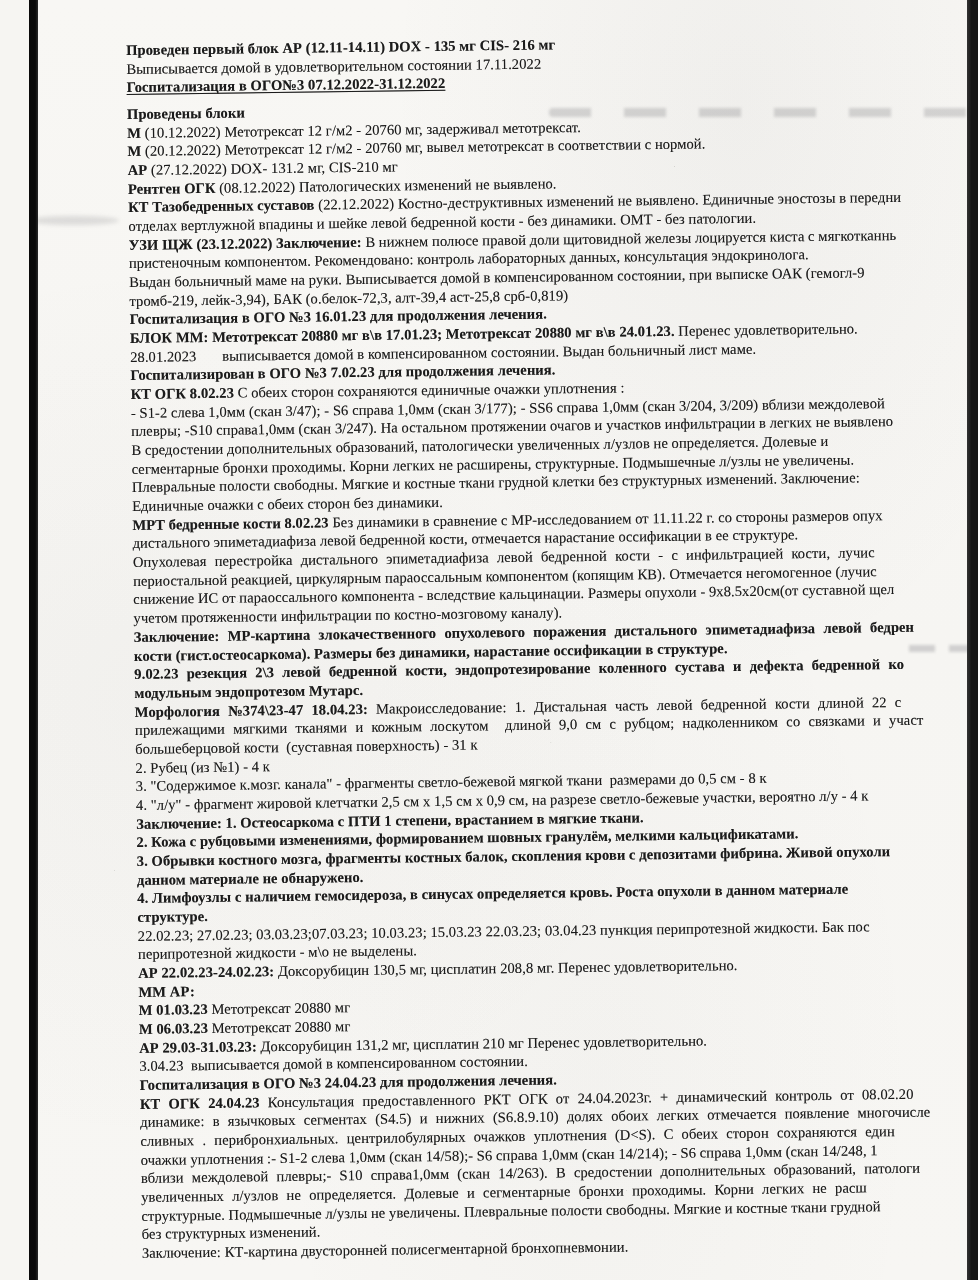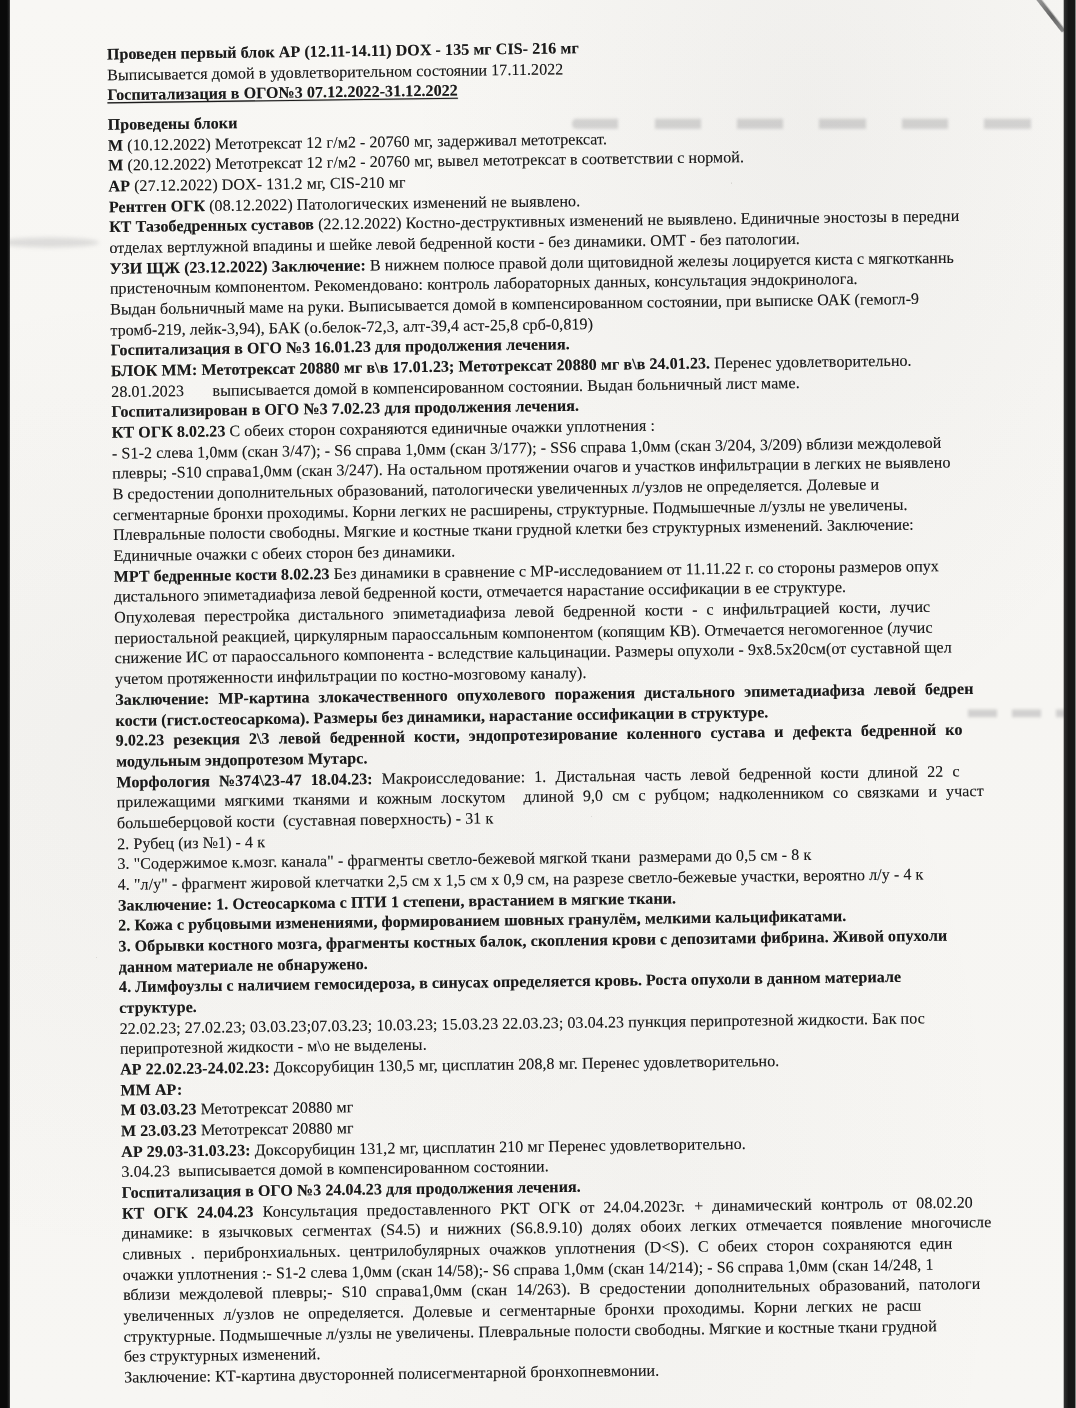--- a/index.html
+++ b/index.html
@@ -8,20 +8,21 @@
     font-family:"Liberation Serif","DejaVu Serif",serif;
     background:#f6f5f2;
   }
   .scan-page{
     position:absolute;inset:0;overflow:hidden;
     background:
       radial-gradient(ellipse at 75% 8%, rgba(90,90,95,0.05), transparent 35%),
       radial-gradient(ellipse at 15% 55%, rgba(120,120,120,0.04), transparent 45%),
       radial-gradient(ellipse at 60% 85%, rgba(120,120,120,0.03), transparent 40%),
       linear-gradient(180deg,#f8f7f4 0%,#f6f5f2 50%,#f7f6f3 100%);
+    margin-left: 29px;
   }
   .edge-left{
     position:absolute;left:0;top:0;width:9px;height:1280px;
     background:linear-gradient(90deg,#0a0a0a 70%,#2a2a2a);z-index:30;
   }
   .edge-right{
     position:absolute;right:0;top:0;width:11px;height:1280px;
     background:linear-gradient(90deg,#333 0%,#161616 40%);z-index:30;
   }
   .doc-text{
@@ -130,22 +131,22 @@
       <div class="line"><span class="b">Заключение: 1. Остеосаркома с ПТИ 1 степени, врастанием в мягкие ткани.</span></div>
       <div class="line"><span class="b">2. Кожа с рубцовыми изменениями, формированием шовных гранулём, мелкими кальцификатами.</span></div>
       <div class="line"><span class="b">3. Обрывки костного мозга, фрагменты костных балок, скопления крови с депозитами фибрина. Живой опухоли</span></div>
       <div class="line"><span class="b">данном материале не обнаружено.</span></div>
       <div class="line"><span class="b">4. Лимфоузлы с наличием гемосидероза, в синусах определяется кровь. Роста опухоли в данном материале</span></div>
       <div class="line"><span class="b">структуре.</span></div>
       <div class="line"><span>22.02.23; 27.02.23; 03.03.23;07.03.23; 10.03.23; 15.03.23 22.03.23; 03.04.23 пункция перипротезной жидкости. Бак пос</span></div>
       <div class="line"><span>перипротезной жидкости - м\о не выделены.</span></div>
       <div class="line"><span class="b">АР 22.02.23-24.02.23:</span><span> Доксорубицин 130,5 мг, цисплатин 208,8 мг. Перенес удовлетворительно.</span></div>
       <div class="line"><span class="b">ММ АР:</span></div>
-      <div class="line"><span class="b">М 03.03.23</span><span> Метотрексат 20880 мг</span></div>
-      <div class="line"><span class="b">М 23.03.23</span><span> Метотрексат 20880 мг</span></div>
+      <div class="line"><span class="b">М 01.03.23</span><span> Метотрексат 20880 мг</span></div>
+      <div class="line"><span class="b">М 06.03.23</span><span> Метотрексат 20880 мг</span></div>
       <div class="line"><span class="b">АР 29.03-31.03.23:</span><span> Доксорубицин 131,2 мг, цисплатин 210 мг Перенес удовлетворительно.</span></div>
       <div class="line"><span>3.04.23  выписывается домой в компенсированном состоянии.</span></div>
       <div class="line"><span class="b">Госпитализация в ОГО №3 24.04.23 для продолжения лечения.</span></div>
       <div class="line just"><span class="b">КТ ОГК 24.04.23</span><span> Консультация предоставленного РКТ ОГК от 24.04.2023г. + динамический контроль от 08.02.20</span></div>
       <div class="line just"><span>динамике: в язычковых сегментах (S4.5) и нижних (S6.8.9.10) долях обоих легких отмечается появление многочисле</span></div>
       <div class="line just"><span>сливных . перибронхиальных. центрилобулярных очажков уплотнения (D&lt;S). С обеих сторон сохраняются един</span></div>
       <div class="line"><span>очажки уплотнения :- S1-2 слева 1,0мм (скан 14/58);- S6 справа 1,0мм (скан 14/214); - S6 справа 1,0мм (скан 14/248, 1</span></div>
       <div class="line just"><span>вблизи междолевой плевры;- S10 справа1,0мм (скан 14/263). В средостении дополнительных образований, патологи</span></div>
       <div class="line just"><span>увеличенных л/узлов не определяется. Долевые и сегментарные бронхи проходимы. Корни легких не расш</span></div>
       <div class="line"><span>структурные. Подмышечные л/узлы не увеличены. Плевральные полости свободны. Мягкие и костные ткани грудной</span></div>

